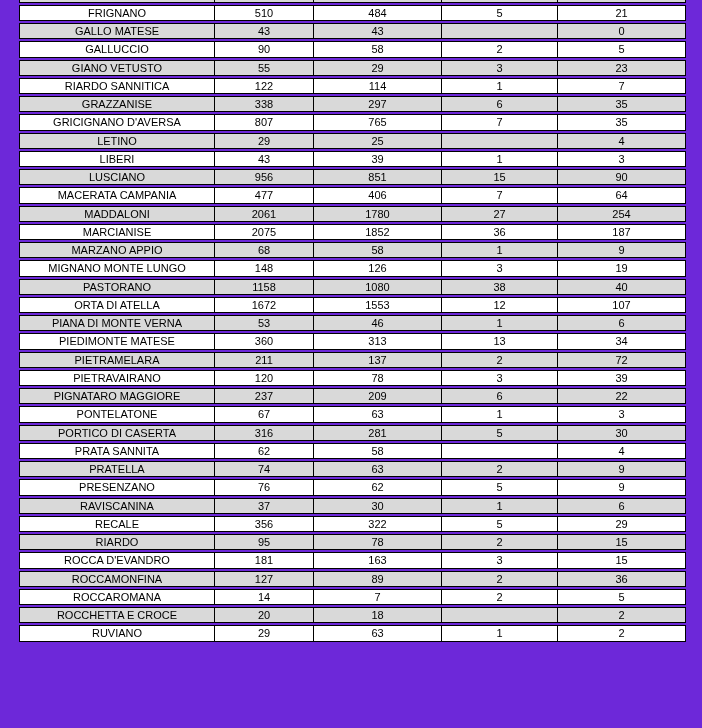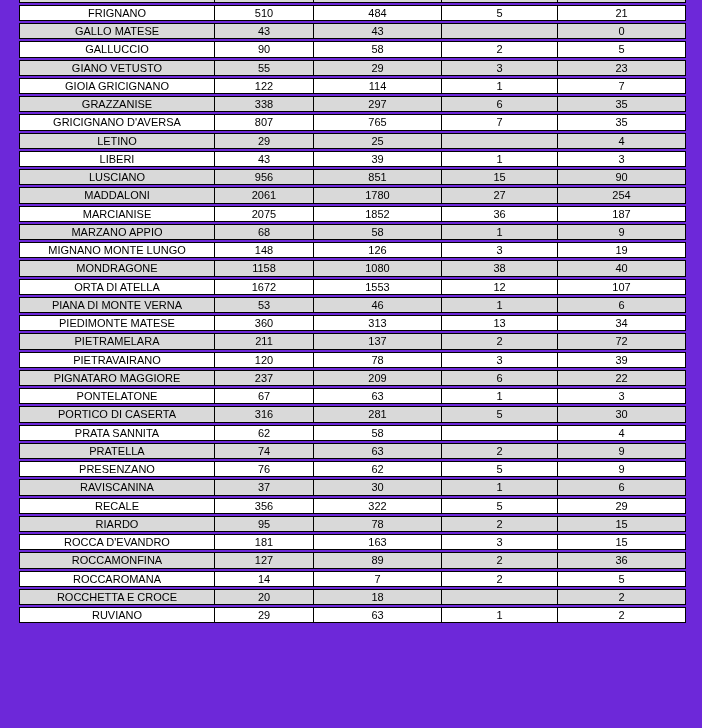--- a/index.html
+++ b/index.html
@@ -92,21 +92,21 @@
           <td>5</td>
         </tr>
         <tr class="alt">
           <td>GIANO VETUSTO</td>
           <td>55</td>
           <td>29</td>
           <td>3</td>
           <td>23</td>
         </tr>
         <tr>
-          <td>GIOIA GRICIGNANO</td>
+          <td>RIARDO SANNITICA</td>
           <td>122</td>
           <td>114</td>
           <td>1</td>
           <td>7</td>
         </tr>
         <tr class="alt">
           <td>GRAZZANISE</td>
           <td>338</td>
           <td>297</td>
           <td>6</td>
@@ -133,20 +133,27 @@
           <td>1</td>
           <td>3</td>
         </tr>
         <tr class="alt">
           <td>LUSCIANO</td>
           <td>956</td>
           <td>851</td>
           <td>15</td>
           <td>90</td>
         </tr>
+        <tr>
+          <td>MACERATA CAMPANIA</td>
+          <td>477</td>
+          <td>406</td>
+          <td>7</td>
+          <td>64</td>
+        </tr>
         <tr class="alt">
           <td>MADDALONI</td>
           <td>2061</td>
           <td>1780</td>
           <td>27</td>
           <td>254</td>
         </tr>
         <tr>
           <td>MARCIANISE</td>
           <td>2075</td>
@@ -162,21 +169,21 @@
           <td>9</td>
         </tr>
         <tr>
           <td>MIGNANO MONTE LUNGO</td>
           <td>148</td>
           <td>126</td>
           <td>3</td>
           <td>19</td>
         </tr>
         <tr class="alt">
-          <td>MONDRAGONE</td>
+          <td>PASTORANO</td>
           <td>1158</td>
           <td>1080</td>
           <td>38</td>
           <td>40</td>
         </tr>
         <tr>
           <td>ORTA DI ATELLA</td>
           <td>1672</td>
           <td>1553</td>
           <td>12</td>

